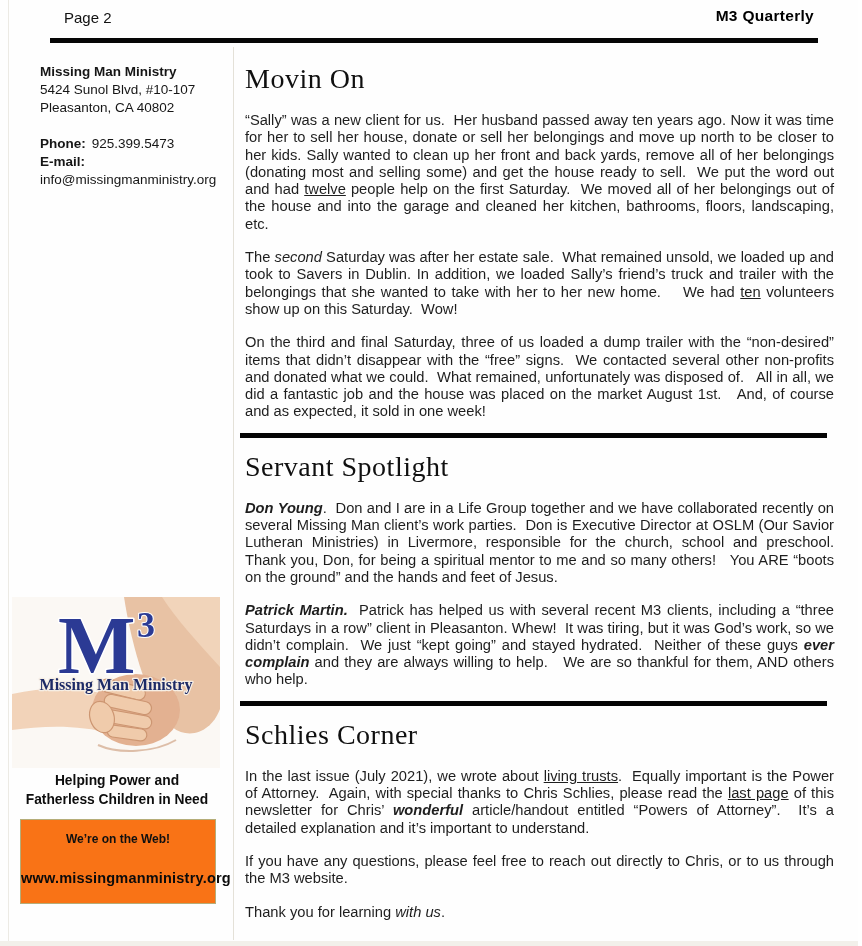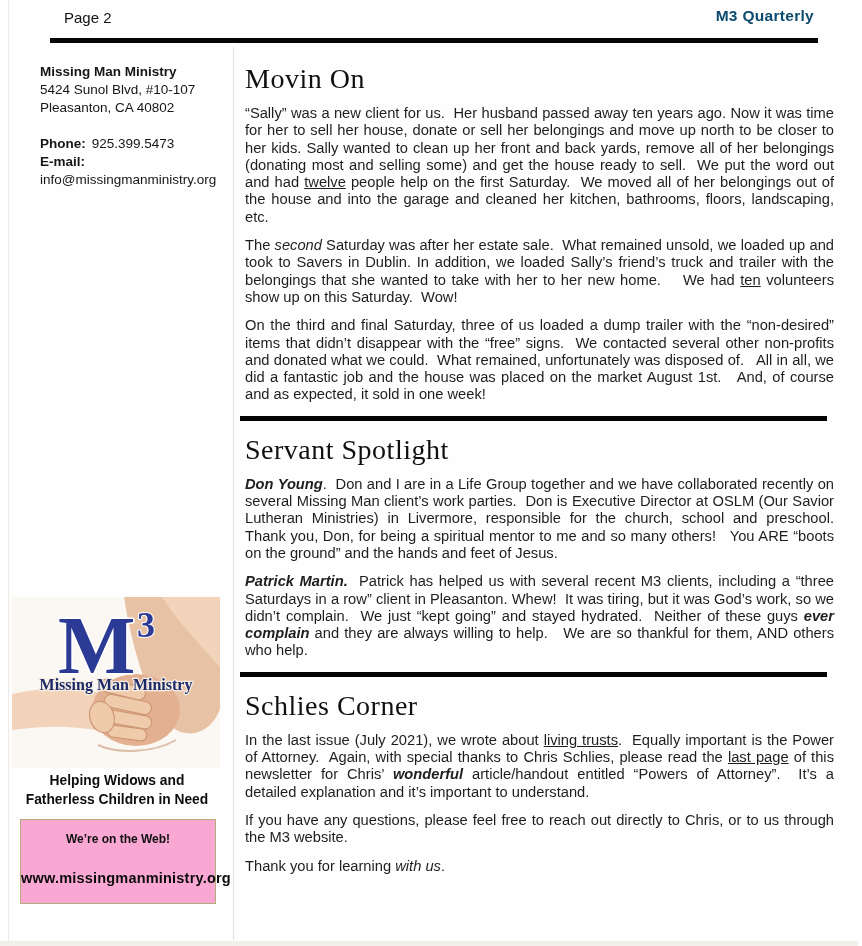--- a/index.html
+++ b/index.html
@@ -24,33 +24,33 @@
            font-size:13.8px;line-height:19px;font-weight:bold;color:#0d0d0d;}
   .web-box{position:absolute;left:20px;top:819px;width:196px;height:85px;text-align:center;
            background:#c9c28f;border:1px solid #b5ad79;box-sizing:border-box;}
   .web-head{margin-top:12px;font-size:12px;font-weight:bold;color:#101010;}
   .web-url{margin-top:24px;font-size:14.5px;font-weight:bold;letter-spacing:.2px;color:#0b0b0b;}
 
   
   .main{position:absolute;left:245px;top:50px;width:589px;}
   .main h1{font-family:"Liberation Serif","DejaVu Serif",serif;font-weight:normal;
            font-size:28px;line-height:34px;margin:12px 0 9px;letter-spacing:.5px;color:#101010;}
-  .main p{margin:4px 0 11px;font-size:14.7px;line-height:17.3px;text-align:justify;
+  .main p{margin:16px 0 11px;font-size:14.7px;line-height:17.3px;text-align:justify;
           white-space:pre-wrap;color:#1e1e1e;}
   .bar{height:5px;background:#040404;margin:12px 0 7px;width:587px;margin-left:-5px;}
 </style>
 </head>
 <body>
 
 <div class="page">
   <div class="edge-left"></div>
   <div class="edge-bottom"></div>
 
   <div class="page-label">Page 2</div>
-  <div class="brand" style="color: #0c4a6e;">M3 Quarterly</div>
+  <div class="brand" style="color: #000000;">M3 Quarterly</div>
   <div class="top-rule"></div>
   <div class="col-divider"></div>
 
   <div class="contact">
     <div class="b">Missing Man Ministry</div>
     <div>5424 Sunol Blvd, #10-107</div>
     <div>Pleasanton, CA 40802</div>
     <div class="gap"></div>
     <div><span class="b">Phone:</span><span class="val">925.399.5473</span></div>
     <div class="b">E-mail:</div>
@@ -75,25 +75,25 @@
       <ellipse cx="90" cy="120" rx="12" ry="16" transform="rotate(-18 90 120)"></ellipse>
     </g>
     <path d="M86 148 C106 157 142 156 164 143" stroke="#c58e69" stroke-width="2" fill="none" opacity="0.55"></path>
 
     <text x="46" y="76" font-family="'Liberation Serif','DejaVu Serif',serif" font-weight="bold" font-size="82" fill="#2b3a94" stroke="#ffffff" stroke-width="3" paint-order="stroke" stroke-linejoin="round">M</text>
     <text x="125" y="40" font-family="'Liberation Serif','DejaVu Serif',serif" font-weight="bold" font-size="36" fill="#2b3a94" stroke="#ffffff" stroke-width="2" paint-order="stroke" stroke-linejoin="round">3</text>
     <text x="104" y="93" text-anchor="middle" font-family="'Liberation Serif','DejaVu Serif',serif" font-weight="bold" font-size="16" fill="#1d2a66" stroke="#f6eee4" stroke-width="2.5" paint-order="stroke" stroke-linejoin="round">Missing Man Ministry</text>
   </svg>
 
   <div class="tagline">
-    <div>Helping Widows and</div>
+    <div>Helping Power and</div>
     <div>Fatherless Children in Need</div>
   </div>
 
-  <div class="web-box" style="background: #f9a8d4;">
+  <div class="web-box" style="background: #f97316;">
     <div class="web-head">We’re on the Web!</div>
     <div class="web-url">www.missingmanministry.org</div>
   </div>
 
   <div class="main">
     <section>
       <h1>Movin On</h1>
       <p><span>“Sally” was a new client for us.  Her husband passed away ten years ago. Now it was time for her to sell her house, donate or sell her belongings and move up north to be closer to her kids. Sally wanted to clean up her front and back yards, remove all of her belongings (donating most and selling some) and get the house ready to sell.  We put the word out and had </span><span style="text-decoration: underline;">twelve</span><span> people help on the first Saturday.  We moved all of her belongings out of the house and into the garage and cleaned her kitchen, bathrooms, floors, landscaping, etc.</span></p>
       <p><span>The </span><span style="font-style: italic;">second</span><span> Saturday was after her estate sale.  What remained unsold, we loaded up and took to Savers in Dublin. In addition, we loaded Sally’s friend’s truck and trailer with the belongings that she wanted to take with her to her new home.    We had </span><span style="text-decoration: underline;">ten</span><span> volunteers show up on this Saturday.  Wow!</span></p>
       <p><span>On the third and final Saturday, three of us loaded a dump trailer with the “non-desired” items that didn’t disappear with the “free” signs.  We contacted several other non-profits and donated what we could.  What remained, unfortunately was disposed of.   All in all, we did a fantastic job and the house was placed on the market August 1st.   And, of course and as expected, it sold in one week!</span></p>

